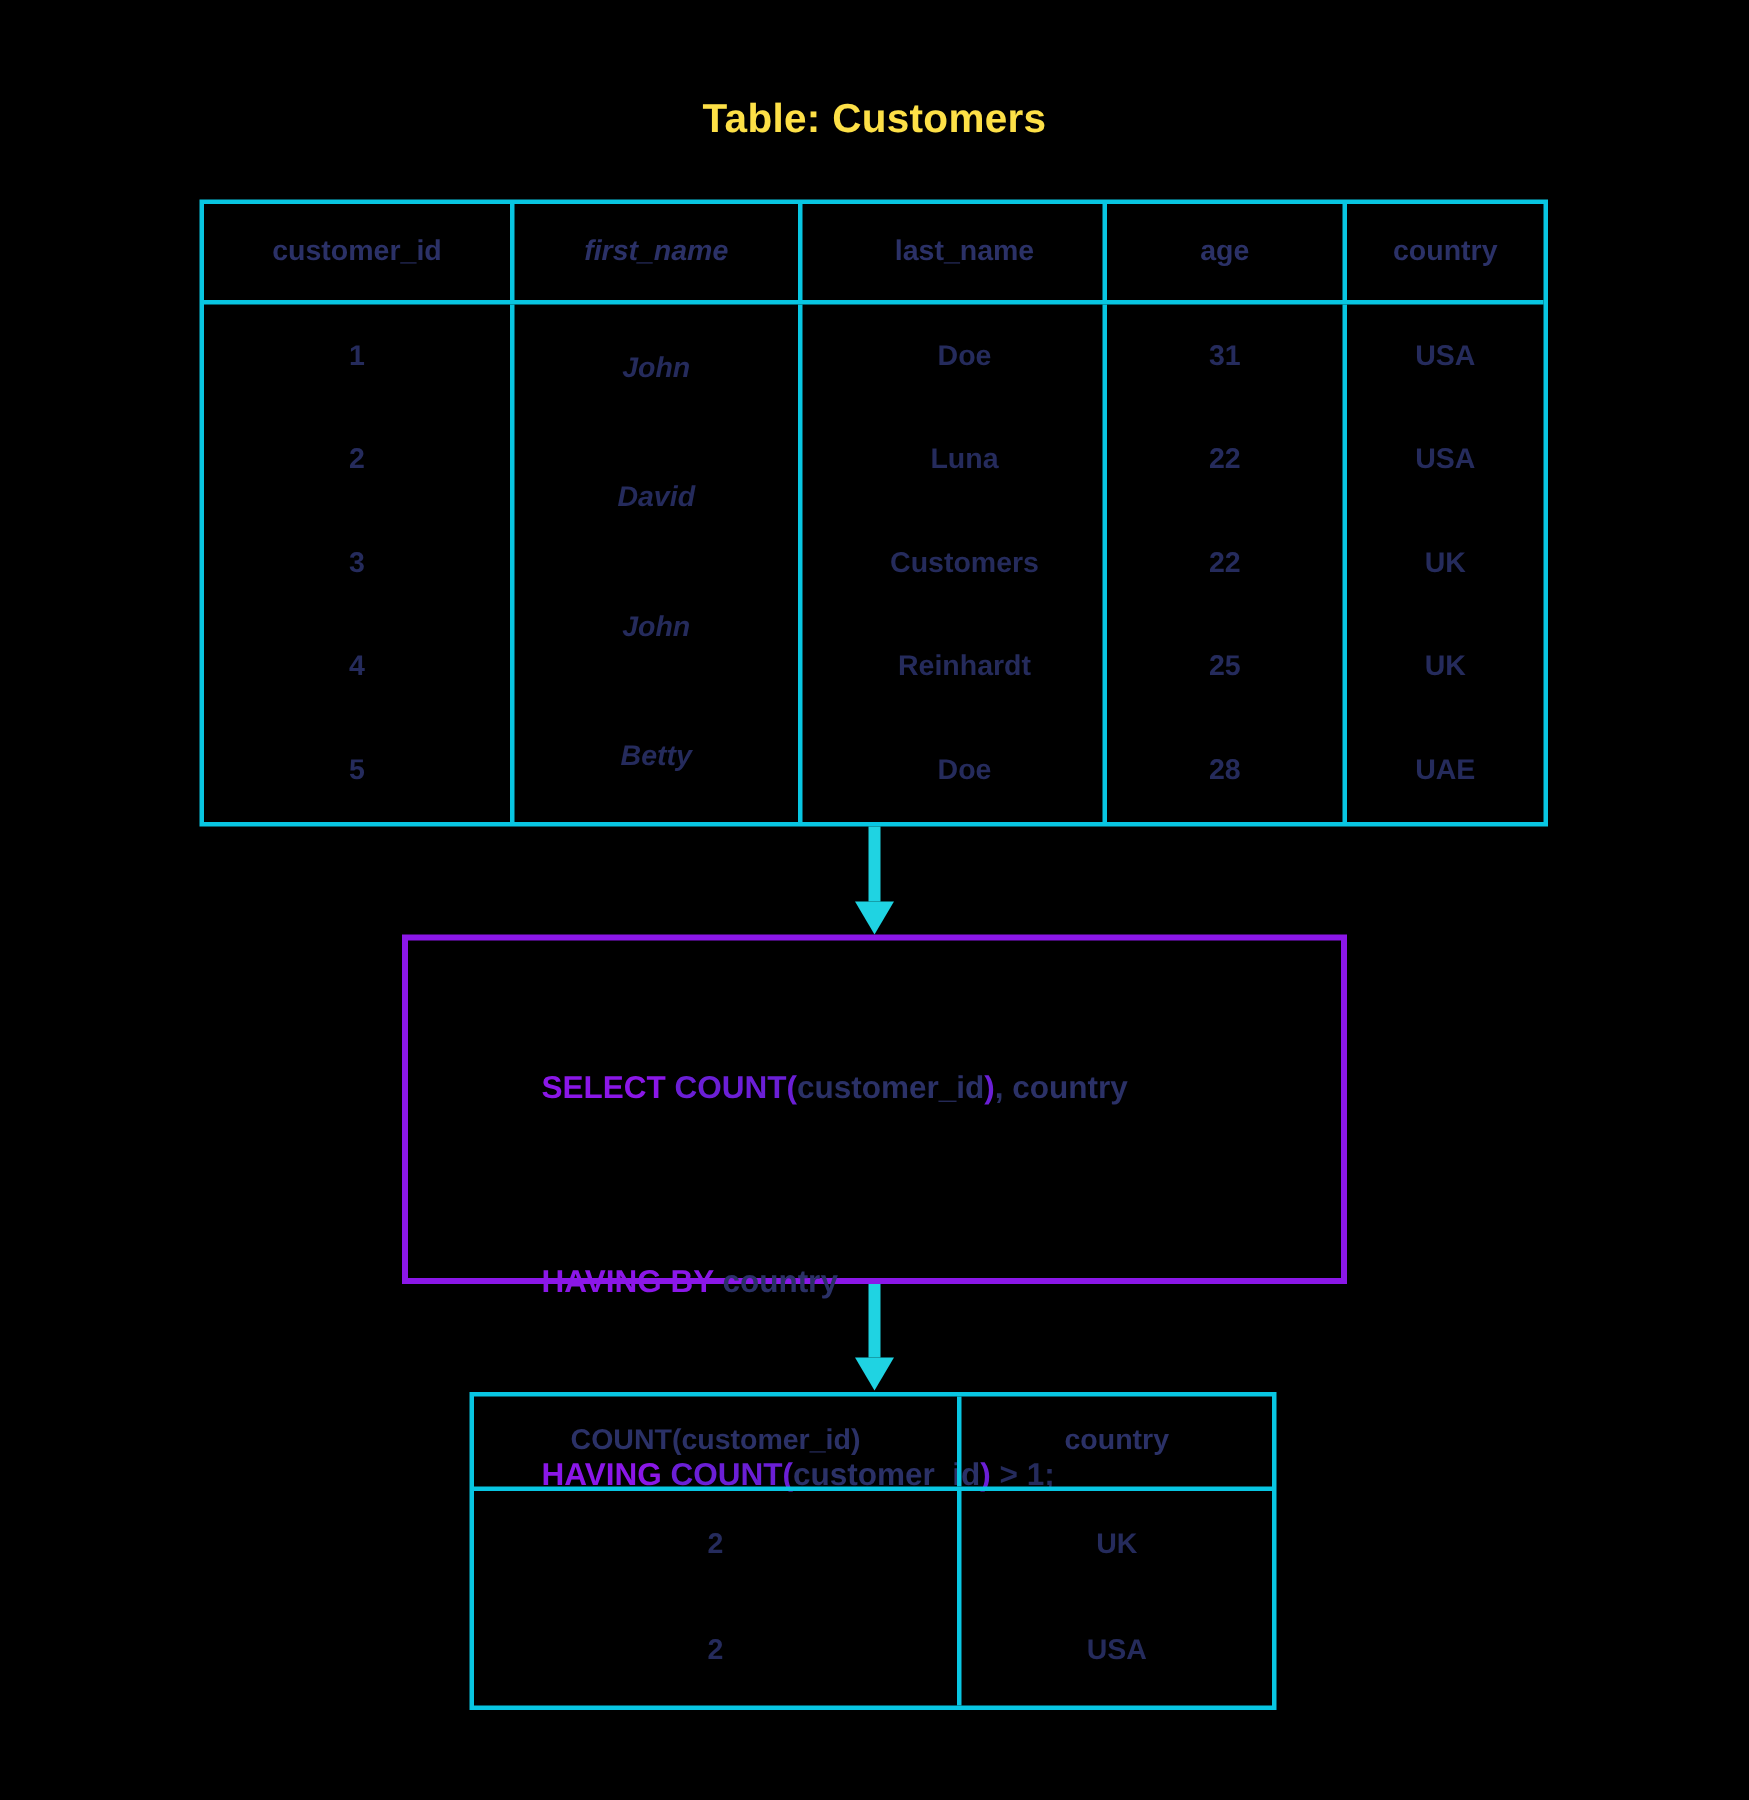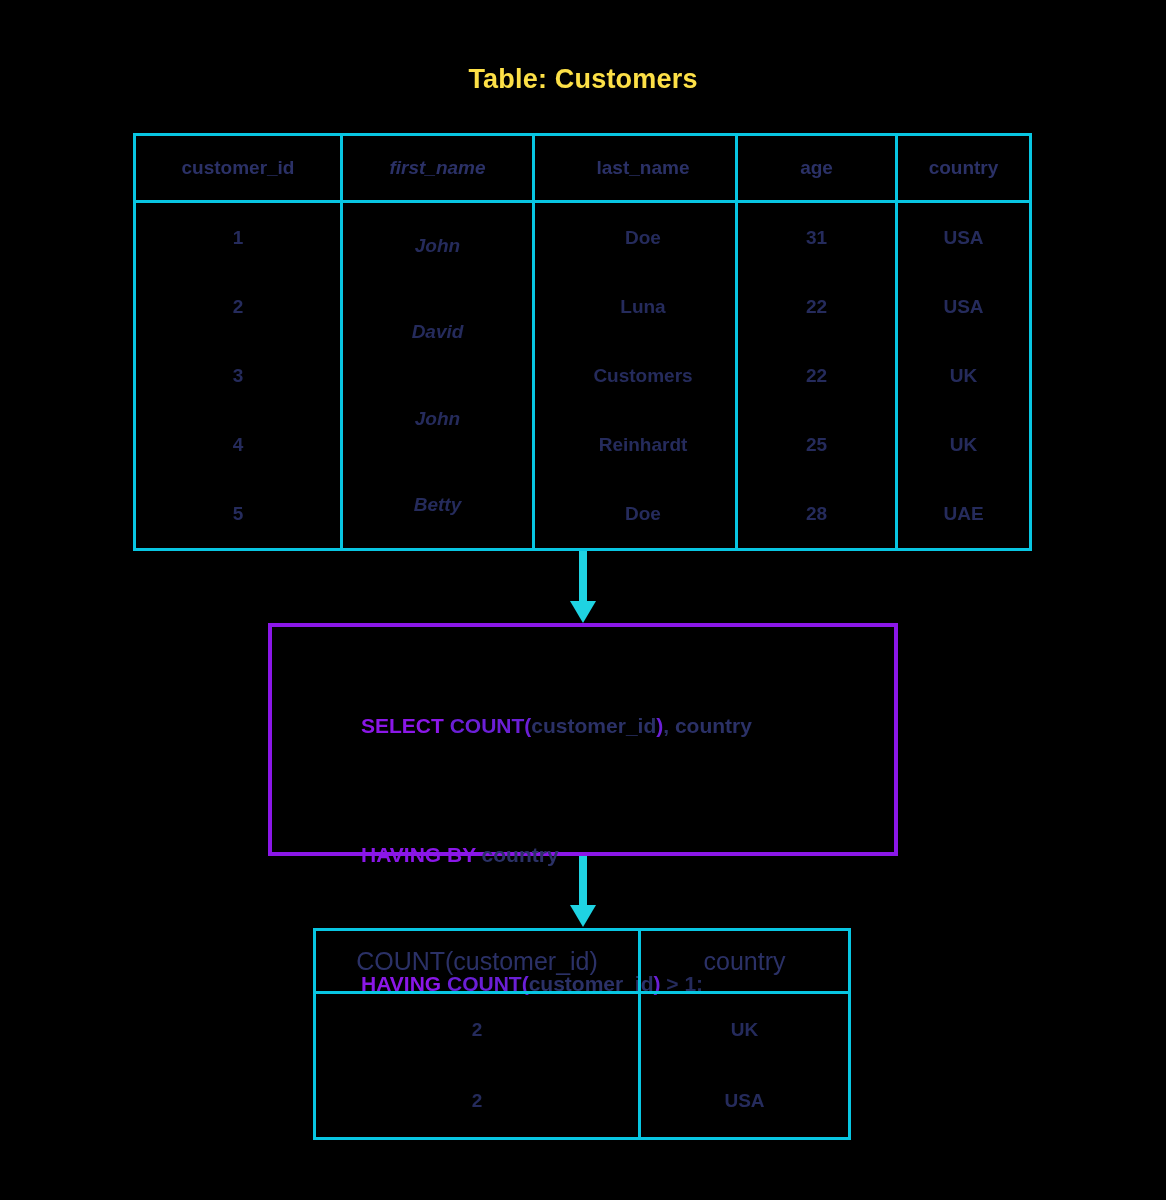--- a/index.html
+++ b/index.html
@@ -167,22 +167,22 @@
   .res-col:last-child { border-right: none; }
   .rc0 { width: 325px; }
   .rc1 { flex: 1; }
 
   .rhcell {
     box-sizing: border-box;
     border-right: 3px solid #08C6E2;
     display: flex;
     align-items: center;
     justify-content: center;
-    font-size: 25px;
-    font-weight: 400;
+    font-size: 19px;
+    font-weight: 700;
     color: #2b3167;
     text-align: right;
   }
   .rhcell:last-child { border-right: none; }
   .rbcell {
     flex: 1;
     display: flex;
     align-items: center;
     justify-content: center;
     font-size: 19px;

